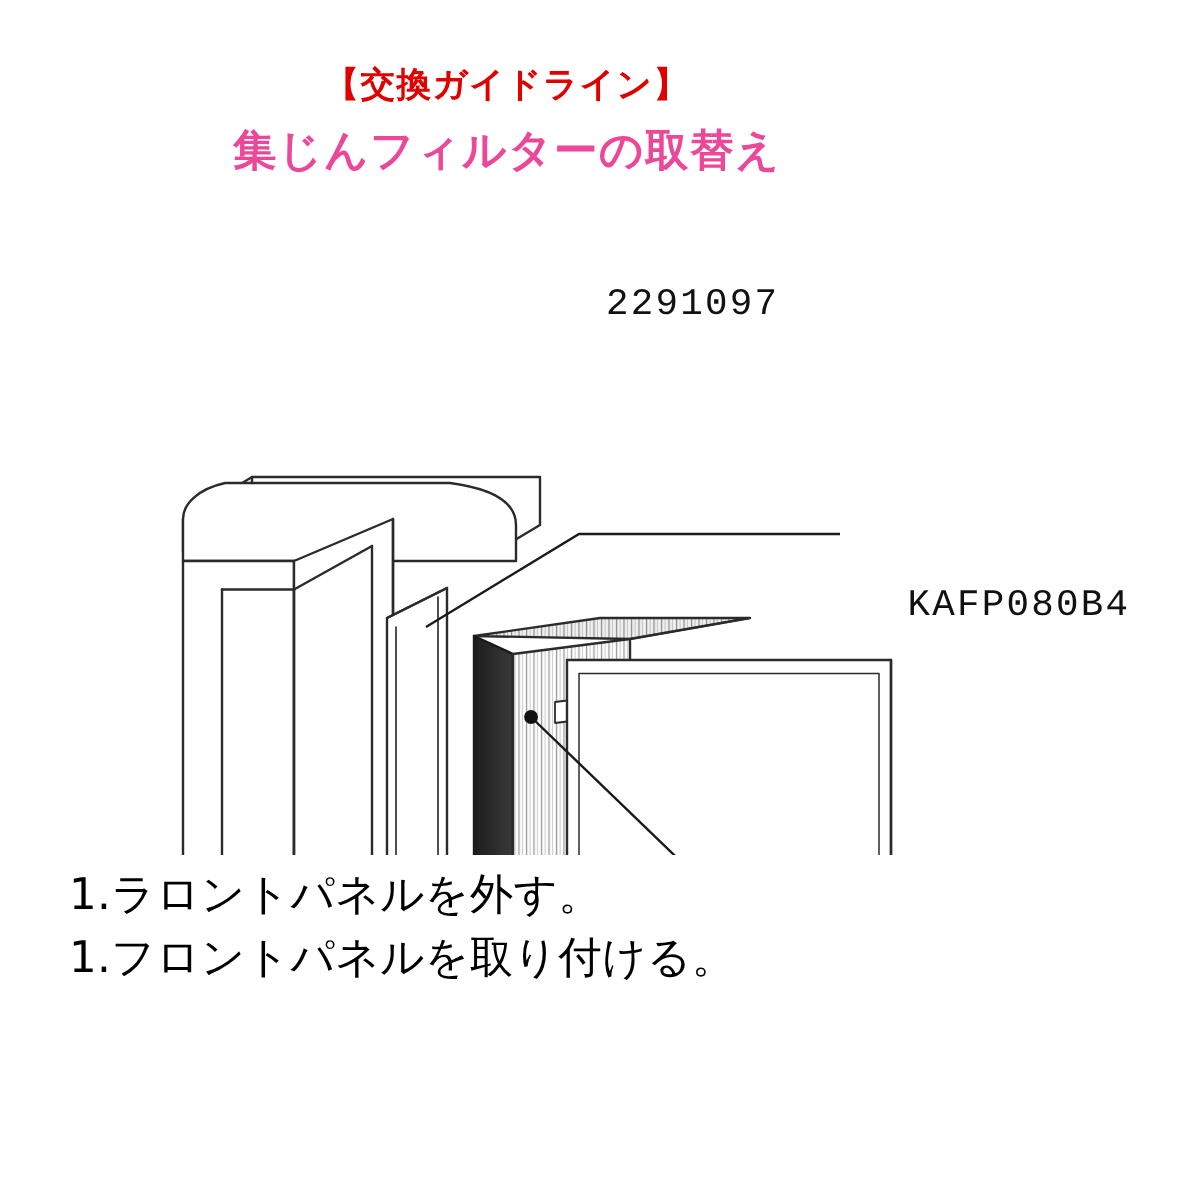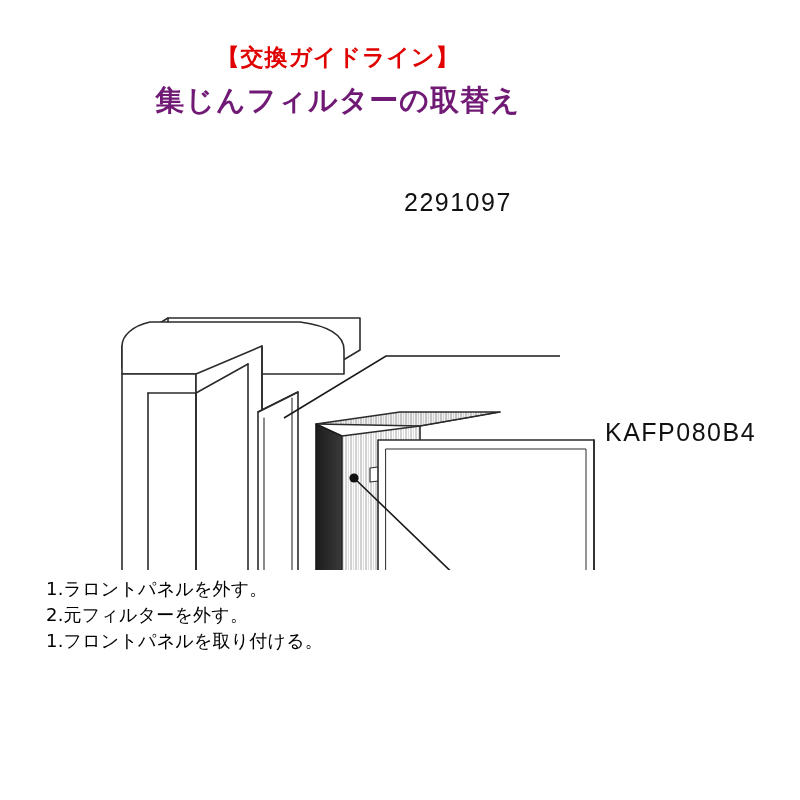--- a/index.html
+++ b/index.html
@@ -32,21 +32,21 @@
   .header-tag {
     color: #e00000;
     font-size: 23px;
     font-weight: bold;
     letter-spacing: 1px;
     line-height: 1.2;
     margin: 0;
     font-family: "DejaVu Sans", "Liberation Sans", sans-serif;
   }
   .header-title {
-    color: #701a75;
+    color: #ec4899;
     font-size: 29px;
     font-weight: bold;
     letter-spacing: 1px;
     line-height: 1.25;
     margin: 10px 0 0 0;
     font-family: "DejaVu Sans", "Liberation Sans", sans-serif;
   }
 
   
   .diagram {
@@ -58,41 +58,41 @@
   }
   .diagram svg {
     display: block;
   }
 
   .callout-label {
     position: absolute;
     font-size: 25px;
     letter-spacing: 1.5px;
     color: #111111;
-    font-family: Liberation Sans, sans-serif;
+    font-family: Liberation Mono, monospace;
     white-space: nowrap;
   }
   #label-top {
     left: 404px;
     top: 38px;
   }
   #label-right {
     left: 605px;
-    top: 268px;
+    top: 239px;
   }
 
   
   .steps {
     position: absolute;
     left: 46px;
     top: 576px;
     width: 720px;
   }
   .step {
-    font-size: 18px;
+    font-size: 29px;
     line-height: 1.44;
     color: #000000;
     letter-spacing: 0.2px;
     font-family: "DejaVu Sans", "Liberation Sans", sans-serif;
     white-space: nowrap;
   }
 </style>
 </head>
 <body>
 
@@ -189,17 +189,16 @@
       <circle cx="354" cy="328" r="4.6" fill="#111111"></circle>
     </svg>
 
     <div class="callout-label" id="label-top">2291097</div>
 
     <div class="callout-label" id="label-right">KAFP080B4</div>
   </div>
 
   <div class="steps">
     <div class="step">1.ラロントパネルを外す。</div>
-    <div class="step">2.元フィルターを外す。</div>
     <div class="step">1.フロントパネルを取り付ける。</div>
   </div>
 
 </div>
 
 </body></html>

